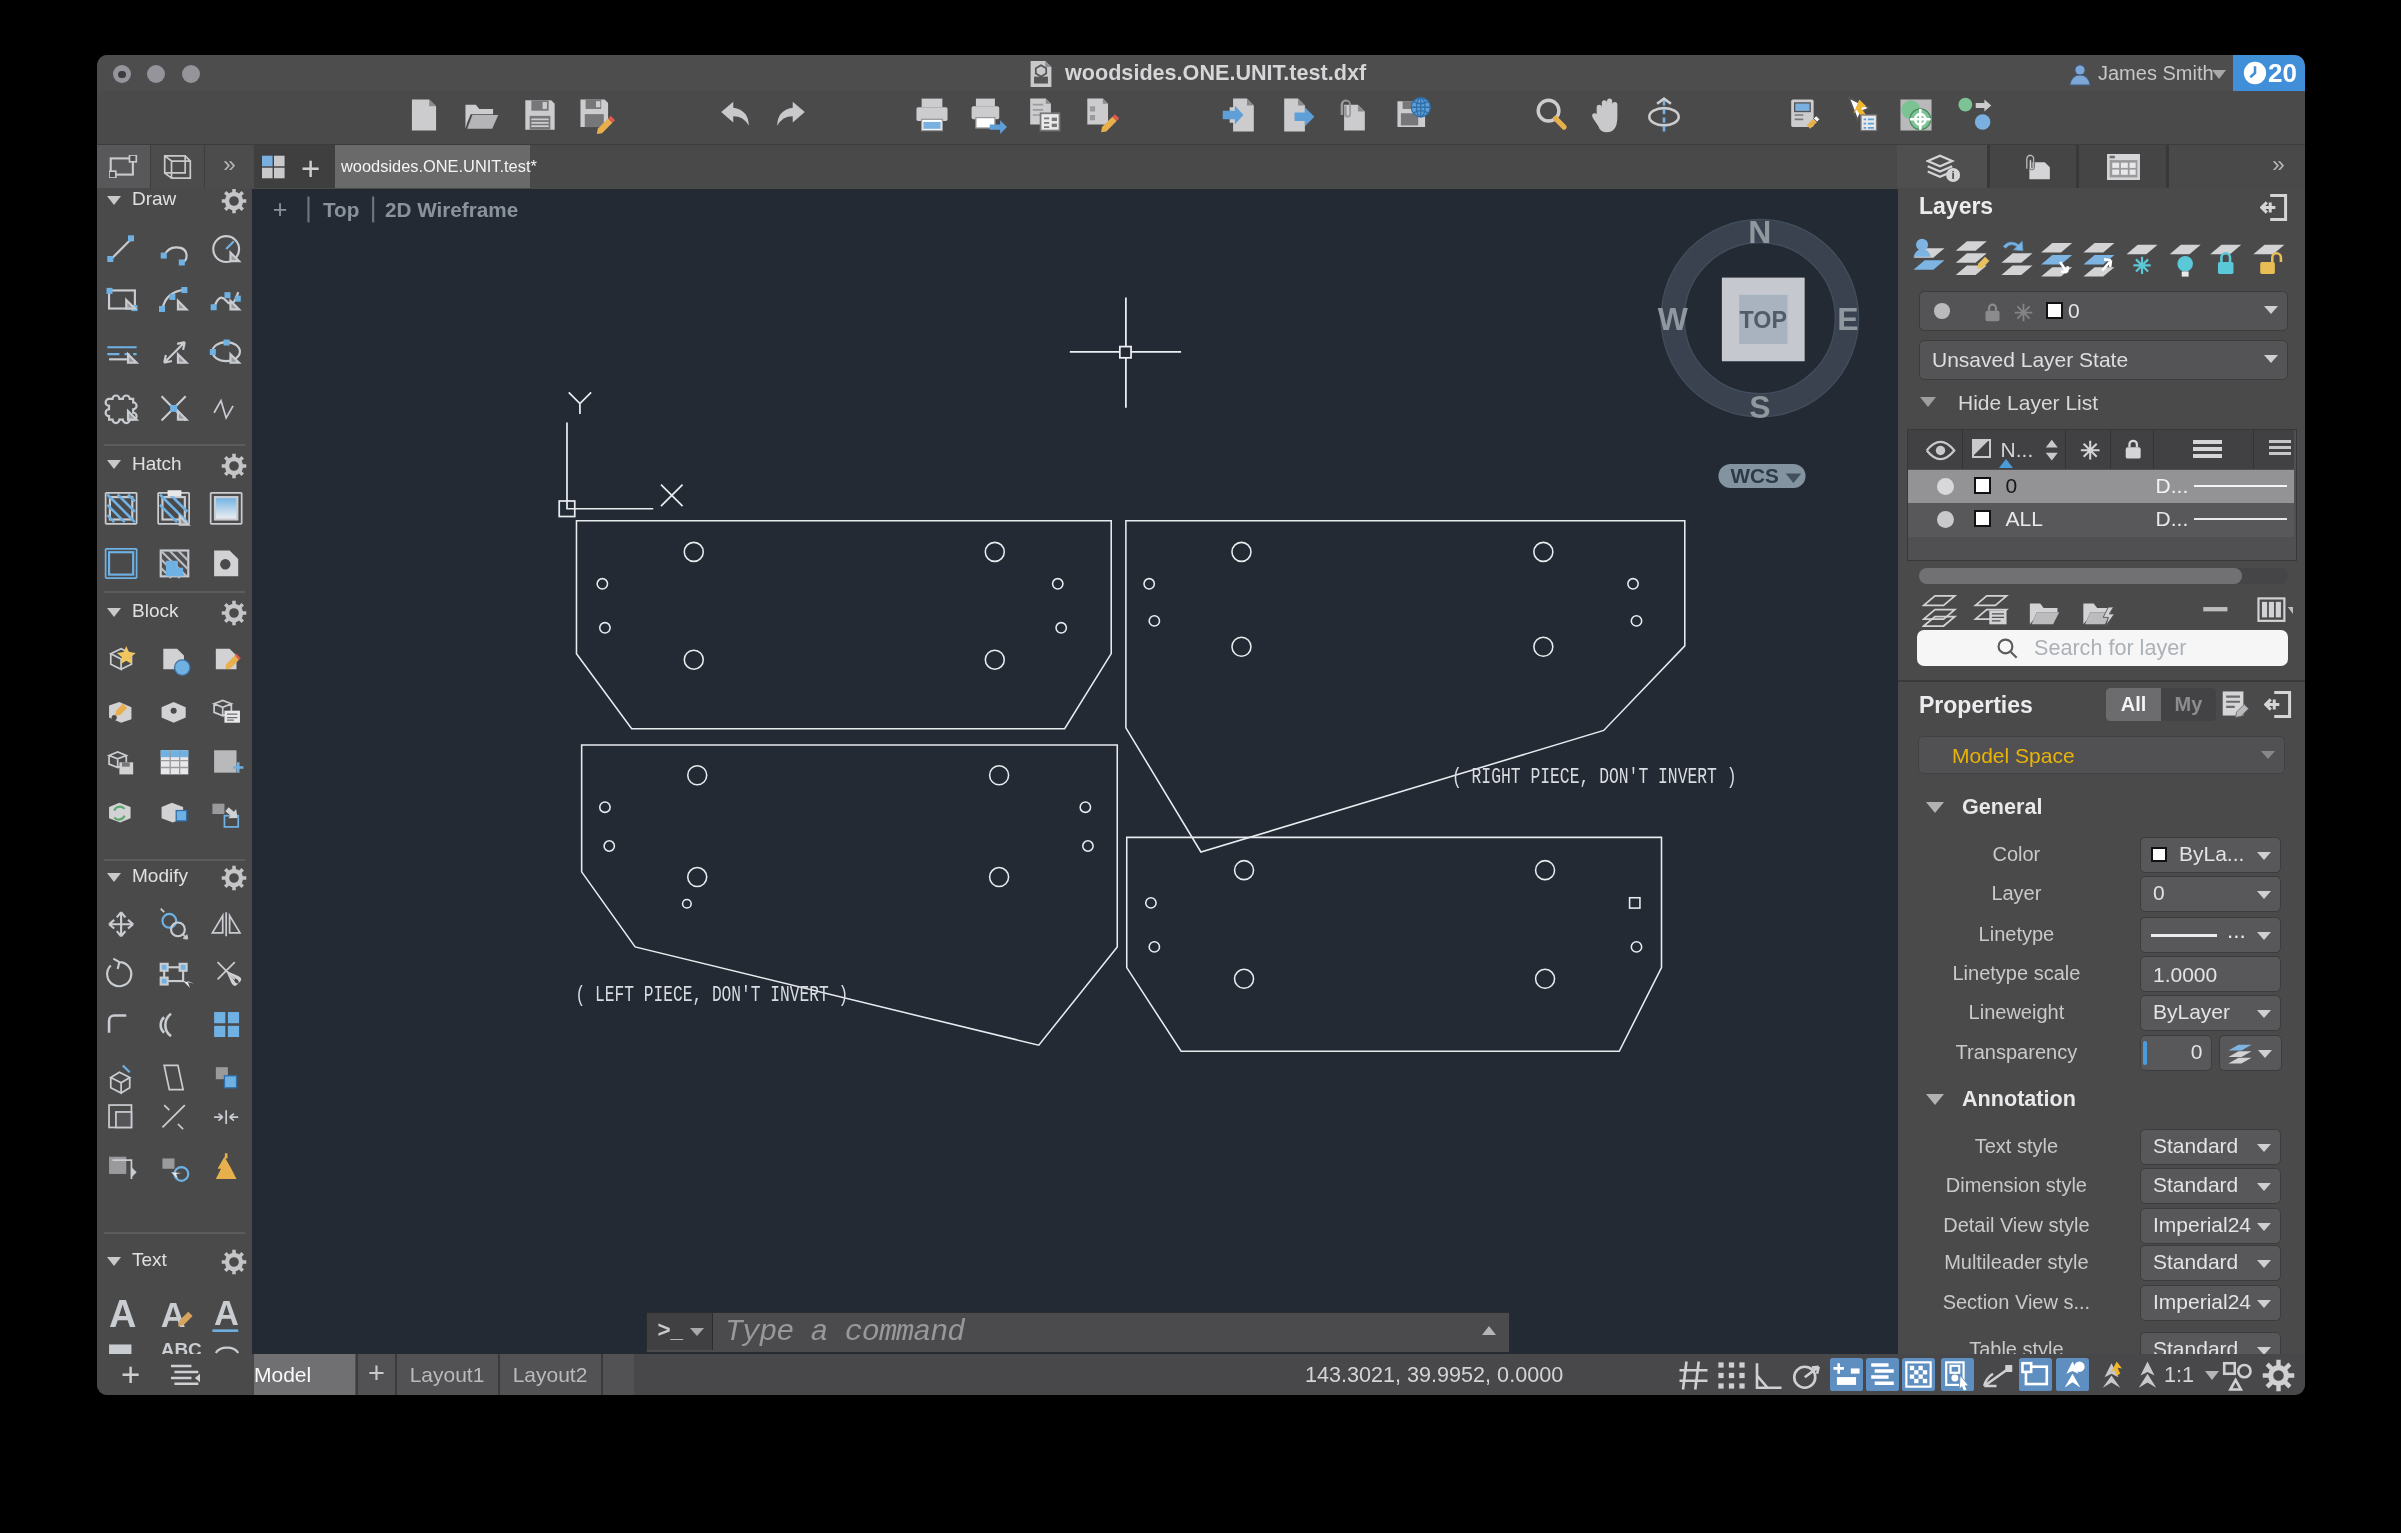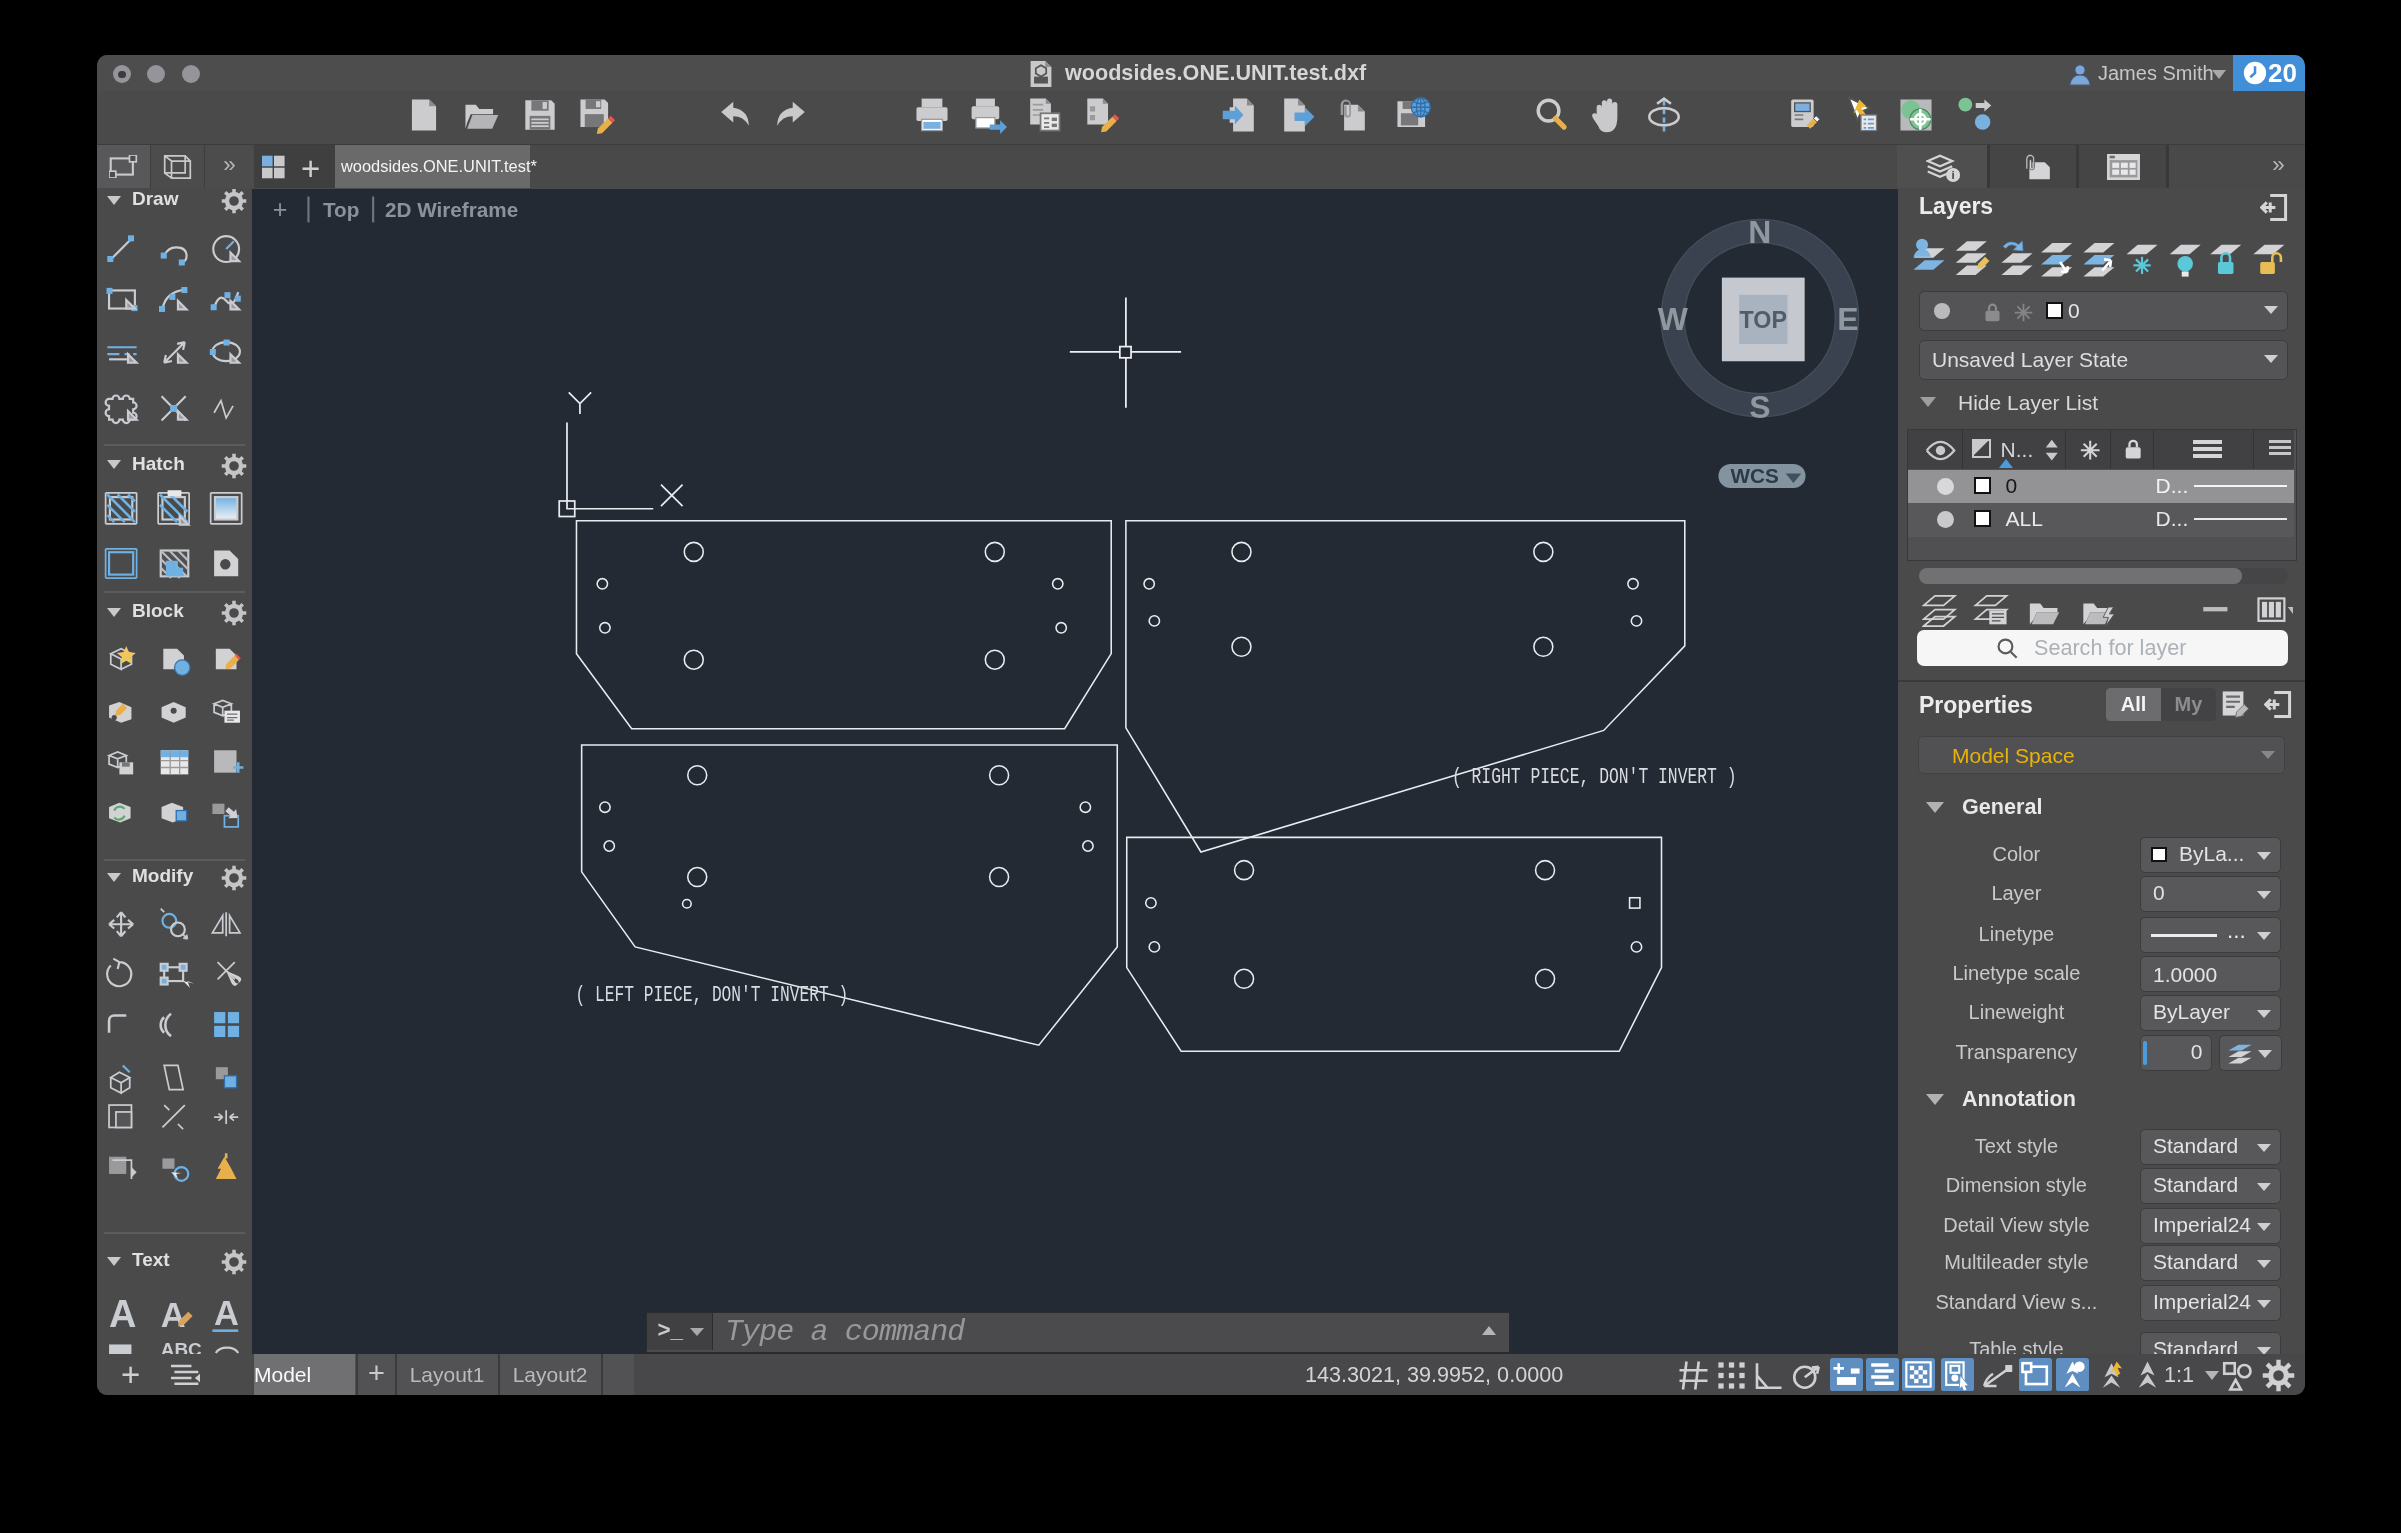--- a/index.html
+++ b/index.html
@@ -17,21 +17,21 @@
   
   #tabrow{position:absolute;left:0;top:89px;width:2208px;height:45px;background:#494949;border-top:1.7px solid #3c3c3d;z-index:5;}
   
   #sidebar{position:absolute;left:0;top:126px;width:155px;height:1173px;background:#4a4a4b;overflow:hidden;}
   #canvas{position:absolute;left:155px;top:126px;width:1646px;height:1173px;background:#232a34;}
   #rpanel{position:absolute;left:1801px;top:126px;width:407px;height:1173px;background:#4a4a4b;overflow:hidden;}
   
   #statusbar{position:absolute;left:0;top:1299px;width:2208px;height:41px;background:#48484a;}
   
   #cmdbar{position:absolute;left:549px;top:1257px;width:864px;height:41px;background:#4b4b4e;border:1.7px solid #2c2c2c;}
-  .hdr{font-size:19px;font-weight:700;color:#e0e0e1;}
+  .hdr{font-size:19px;font-weight:400;color:#e0e0e1;}
   .tri-d{width:0;height:0;border-left:7.8px solid transparent;border-right:7.8px solid transparent;border-top:9.5px solid #c9c9c9;}
   .ctrl{position:absolute;background:#58585b;border:0.9px solid #3c3c3e;border-radius:5.2px;height:36px;color:#e3e3e5;font-size:21px;}
   .ctrl .cv{position:absolute;left:12px;top:4.3px;}
   .ctrl .ca{position:absolute;right:8.6px;top:14px;width:0;height:0;border-left:7px solid transparent;border-right:7px solid transparent;border-top:8.6px solid #cfcfcf;}
   .plabel{position:absolute;font-size:20px;color:#c9c9cb;text-align:center;width:216px;}
 </style>
 </head>
 <body>
 <div id="win">
   <div id="titlebar">
@@ -830,21 +830,21 @@
     <div class="plabel" style="left:10.4px;top:1033px;">Detail View style</div>
     <div class="ctrl" style="left:242px;top:1027px;width:141px;">
         <div class="cv">Imperial24</div>
         <div class="ca"></div>
       </div>
     <div class="plabel" style="left:10.4px;top:1070px;">Multileader style</div>
     <div class="ctrl" style="left:242px;top:1064px;width:141px;">
         <div class="cv">Standard</div>
         <div class="ca"></div>
       </div>
-    <div class="plabel" style="left:10.4px;top:1110px;">Standard View s...</div>
+    <div class="plabel" style="left:10.4px;top:1110px;">Section View s...</div>
     <div class="ctrl" style="left:242px;top:1104px;width:141px;">
         <div class="cv">Imperial24</div>
         <div class="ca"></div>
       </div>
     <div class="plabel" style="left:10.4px;top:1157px;">Table style</div>
     <div class="ctrl" style="left:242px;top:1151px;width:141px;">
         <div class="cv">Standard</div>
         <div class="ca"></div>
       </div>
   </div>

